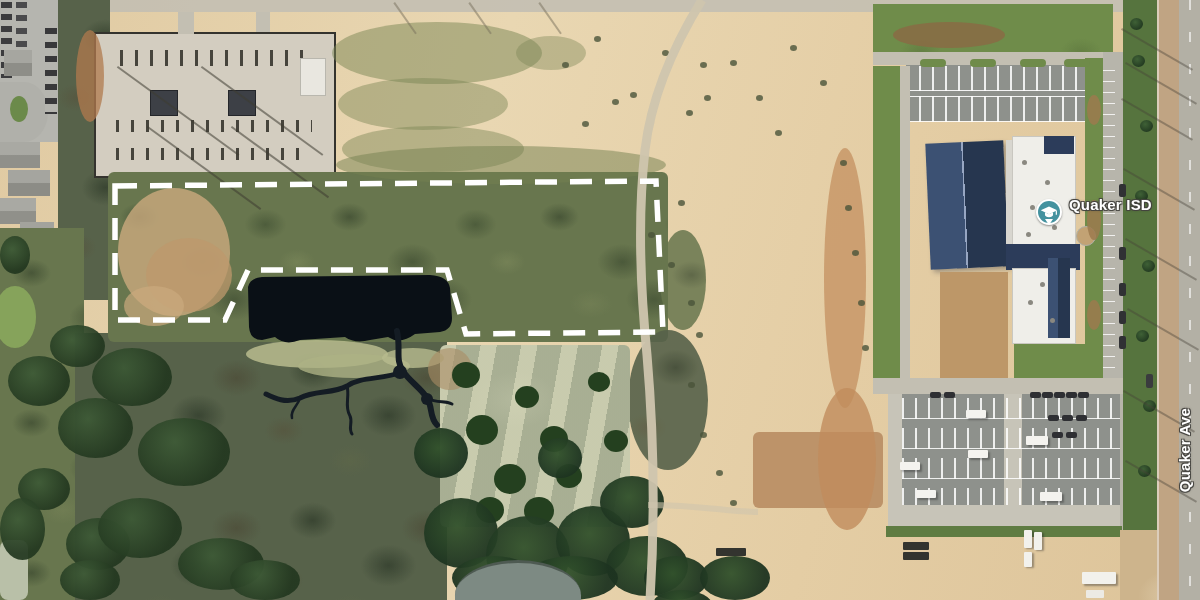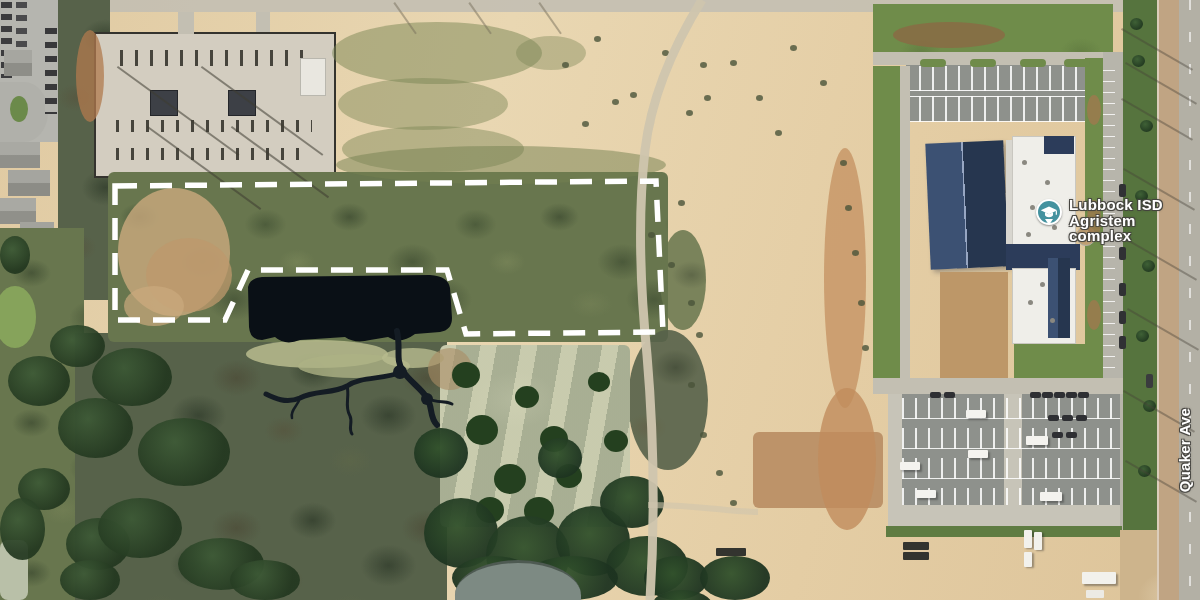--- a/index.html
+++ b/index.html
@@ -184,22 +184,21 @@
       <div class="poi-icon">
         <div class="inner" style="background:#44929f;">
           <svg width="22" height="22" viewBox="0 0 24 24">
             <path d="M12 6 L21 10.2 L12 14.4 L3 10.2 Z" fill="#fff"></path>
             <path d="M7.6 12.4 v3 c0 1.3 2 2.3 4.4 2.3 s4.4-1 4.4-2.3 v-3 L12 14.4 Z" fill="#fff"></path>
             <path d="M20 11 v4" stroke="#fff" stroke-width="1.3" fill="none"></path>
           </svg>
         </div>
       </div>
       <div class="poi-text map-label">
-        <div>Lubbock ISD</div>
-        <div>Agristem complex</div>
+        <div>Quaker ISD</div>
       </div>
     </div>
     <div class="street-label map-label">
       <span>Quaker Ave</span>
     </div>
   </div>
 <div class="tex blob" style="left: 594px; top: 36px; width: 7px; height: 6px; background: rgba(74, 84, 58, 0.8);"></div>
     <div class="tex blob" style="left: 662px; top: 50px; width: 7px; height: 6px; background: rgba(74, 84, 58, 0.8);"></div>
     <div class="tex blob" style="left: 700px; top: 62px; width: 7px; height: 6px; background: rgba(74, 84, 58, 0.8);"></div>
     <div class="tex blob" style="left: 612px; top: 99px; width: 7px; height: 6px; background: rgba(74, 84, 58, 0.8);"></div>

